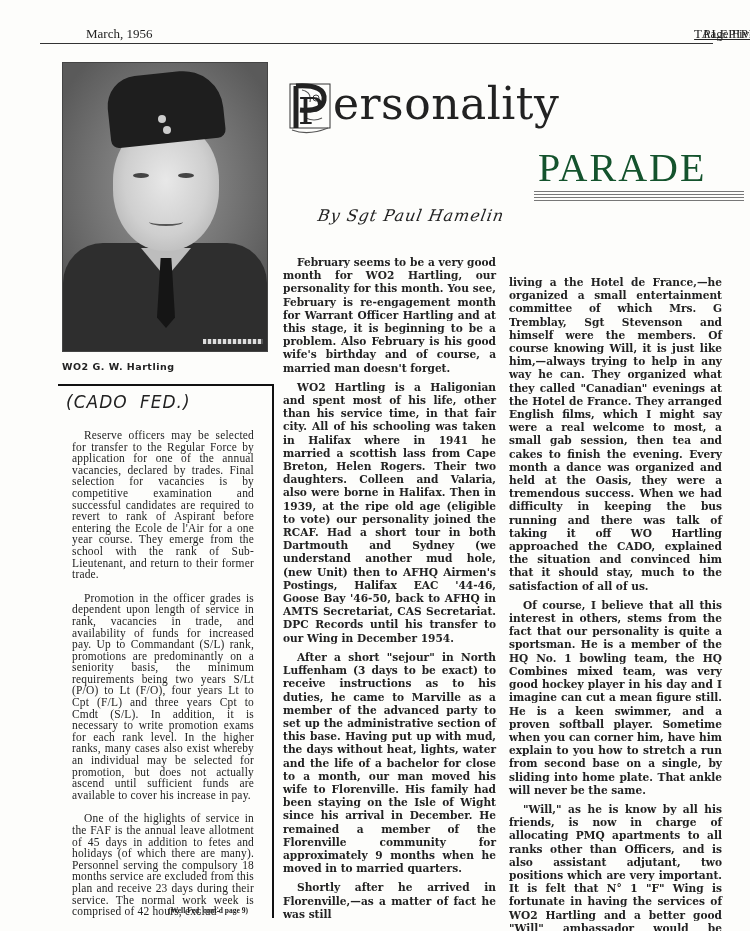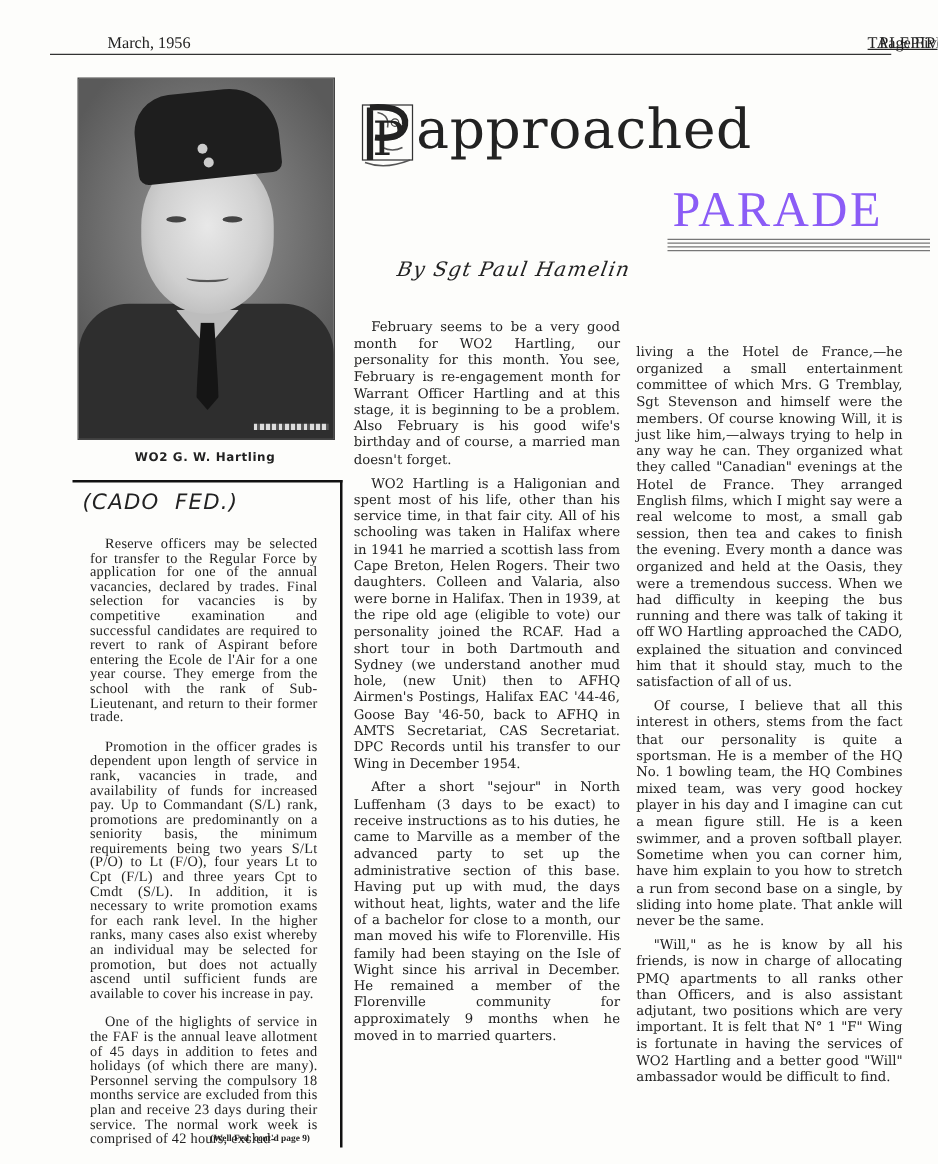--- a/index.html
+++ b/index.html
@@ -50,21 +50,21 @@
   }
   .photo .tie {
     position: absolute; left: 94px; top: 195px; width: 18px; height: 70px; background: #151515;
     clip-path: polygon(20% 0, 80% 0, 100% 85%, 50% 100%, 0 85%);
   }
   .photo .ribbons {
     position: absolute; left: 140px; top: 276px; width: 60px; height: 5px;
     background: repeating-linear-gradient(90deg, #ddd 0 3px, #555 3px 5px);
   }
   .photo-caption {
-    position: absolute; left: 62px; top: 361px; width: 204px; text-align: center;
+    position: absolute; left: 62px; top: 361px; width: 204px; text-align: left;
     font-family: "DejaVu Sans", sans-serif; font-weight: bold; font-size: 9.5px; letter-spacing: 0.5px; color: #222;
   }
 
   .sidebox {
     position: absolute; left: 58px; top: 384px; width: 214px; height: 532px;
     border-top: 2px solid #111; border-right: 2px solid #111;
   }
   .sidebox .title {
     position: absolute; left: 8px; top: 6px;
     font-family: "DejaVu Sans", sans-serif; font-style: italic; font-size: 17px; letter-spacing: 1px; color: #222;
@@ -82,35 +82,35 @@
   }
   .dropcap {
     position: absolute; left: 288px; top: 78px; width: 44px; height: 58px;
   }
   .title-personality {
     position: absolute; left: 333px; top: 76px;
     font-family: "DejaVu Serif", serif; font-size: 44px; color: #222; letter-spacing: 0.5px; line-height: 56px;
   }
   .title-parade {
     position: absolute; left: 538px; top: 146px;
-    font-family: "Liberation Serif", serif; font-size: 40px; color: #8b5cf6; letter-spacing: 2px; line-height: 44px; text-align: right;
+    font-family: "Liberation Serif", serif; font-size: 40px; color: #14532d; letter-spacing: 2px; line-height: 44px; text-align: right;
   }
   .parade-rules { position: absolute; left: 534px; top: 191px; width: 210px; }
   .parade-rules div { height: 1px; background: #777; margin-bottom: 2px; }
   .byline {
     position: absolute; left: 318px; top: 206px;
     font-family: "DejaVu Serif", serif; font-style: italic; font-size: 16px; color: #222; letter-spacing: 1px;
     transform: skewX(-10deg);
   }
 
   .col {
     position: absolute; font-family: "DejaVu Serif", serif; font-size: 10.6px; line-height: 13.2px;
     text-align: justify; color: #222;
   }
-  .col p { margin: 0 0 6px 0; text-indent: 14px; }
+  .col p { margin: 0 0 6px 0; text-indent: 14px; font-weight: bold; }
   .col2 { left: 283px; top: 256px; width: 213px; }
   .col3 { left: 509px; top: 256px; width: 213px; margin-top: 20px; }
 </style>
 </head>
 <body>
 
 <div class="header">
   <span class="left">March, 1956</span>
   <span class="center">TALEPIPE</span>
   <span class="right">Page Five</span>
@@ -142,33 +142,34 @@
   <div class="cont">(Well Fed, cont'd page 9)</div>
 </div>
 
 <svg class="dropcap" viewBox="0 0 44 58">
   <rect x="2" y="6" width="40" height="44" fill="none" stroke="#333" stroke-width="1"></rect>
   <path d="M8 8 L8 50 M8 8 Q38 6 36 22 Q34 34 12 32" fill="none" stroke="#222" stroke-width="5"></path>
   <path d="M14 12 Q24 14 22 24 M18 40 Q26 44 34 40 M4 52 Q20 58 40 50" fill="none" stroke="#555" stroke-width="1.2"></path>
   <circle cx="28" cy="20" r="3" fill="none" stroke="#444" stroke-width="1"></circle>
   <text x="10" y="46" font-family="DejaVu Serif, serif" font-size="38" fill="#222">P</text>
 </svg>
-<div class="title-personality">approached</div>
+<div class="title-personality">ersonality</div>
 <div class="title-parade">PARADE</div>
 <div class="parade-rules">
   <div></div>
     <div></div>
     <div></div>
     <div></div>
 </div>
 <div class="byline">By Sgt Paul Hamelin</div>
 
 <div class="col col2">
   <p>February seems to be a very good month for WO2 Hartling, our personality for this month. You see, February is re-engagement month for Warrant Officer Hartling and at this stage, it is beginning to be a problem. Also February is his good wife's birthday and of course, a married man doesn't forget.</p>
   <p>WO2 Hartling is a Haligonian and spent most of his life, other than his service time, in that fair city. All of his schooling was taken in Halifax where in 1941 he married a scottish lass from Cape Breton, Helen Rogers. Their two daughters. Colleen and Valaria, also were borne in Halifax. Then in 1939, at the ripe old age (eligible to vote) our personality joined the RCAF. Had a short tour in both Dartmouth and Sydney (we understand another mud hole, (new Unit) then to AFHQ Airmen's Postings, Halifax EAC '44-46, Goose Bay '46-50, back to AFHQ in AMTS Secretariat, CAS Secretariat. DPC Records until his transfer to our Wing in December 1954.</p>
   <p>After a short "sejour" in North Luffenham (3 days to be exact) to receive instructions as to his duties, he came to Marville as a member of the advanced party to set up the administrative section of this base. Having put up with mud, the days without heat, lights, water and the life of a bachelor for close to a month, our man moved his wife to Florenville. His family had been staying on the Isle of Wight since his arrival in December. He remained a member of the Florenville community for approximately 9 months when he moved in to married quarters.</p>
+  <p>Shortly after he arrived in Florenville,—as a matter of fact he was still</p>
 </div>
 
 <div class="col col3">
   <p style="text-indent:0">living a the Hotel de France,—he organized a small entertainment committee of which Mrs. G Tremblay, Sgt Stevenson and himself were the members. Of course knowing Will, it is just like him,—always trying to help in any way he can. They organized what they called "Canadian" evenings at the Hotel de France. They arranged English films, which I might say were a real welcome to most, a small gab session, then tea and cakes to finish the evening. Every month a dance was organized and held at the Oasis, they were a tremendous success. When we had difficulty in keeping the bus running and there was talk of taking it off WO Hartling approached the CADO, explained the situation and convinced him that it should stay, much to the satisfaction of all of us.</p>
   <p>Of course, I believe that all this interest in others, stems from the fact that our personality is quite a sportsman. He is a member of the HQ No. 1 bowling team, the HQ Combines mixed team, was very good hockey player in his day and I imagine can cut a mean figure still. He is a keen swimmer, and a proven softball player. Sometime when you can corner him, have him explain to you how to stretch a run from second base on a single, by sliding into home plate. That ankle will never be the same.</p>
   <p>"Will," as he is know by all his friends, is now in charge of allocating PMQ apartments to all ranks other than Officers, and is also assistant adjutant, two positions which are very important. It is felt that N° 1 "F" Wing is fortunate in having the services of WO2 Hartling and a better good "Will" ambassador would be difficult to find.</p>
 </div>
 
 </body></html>

